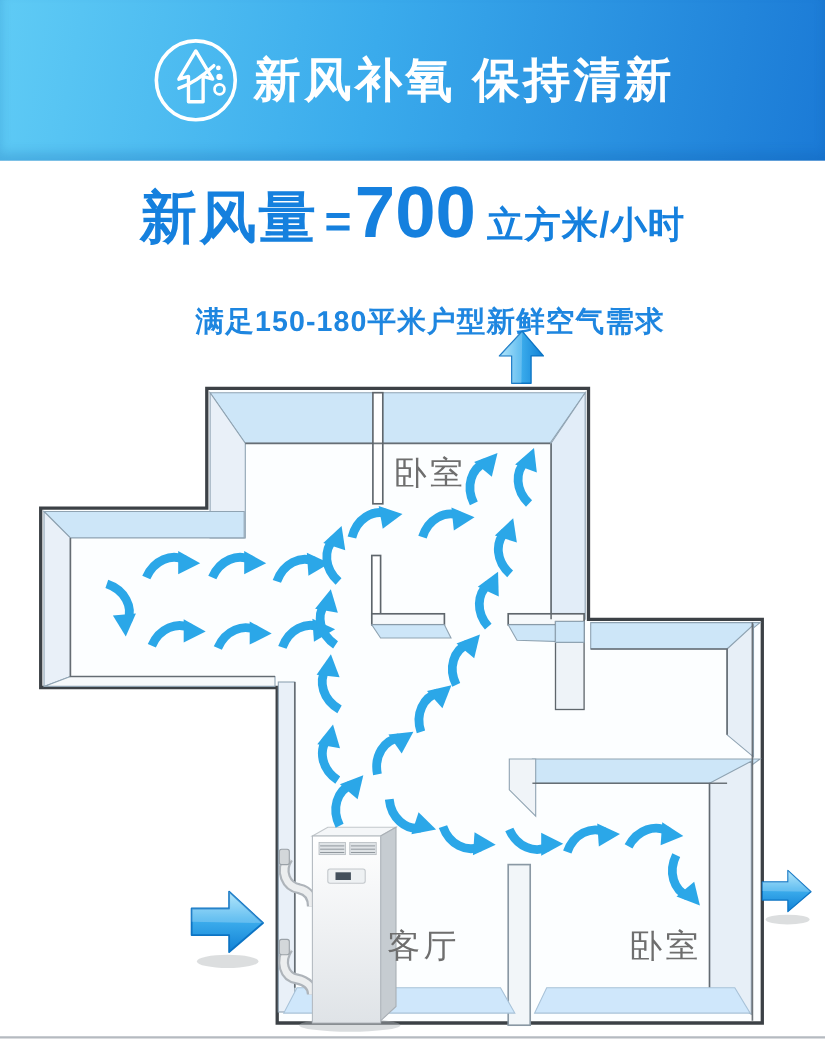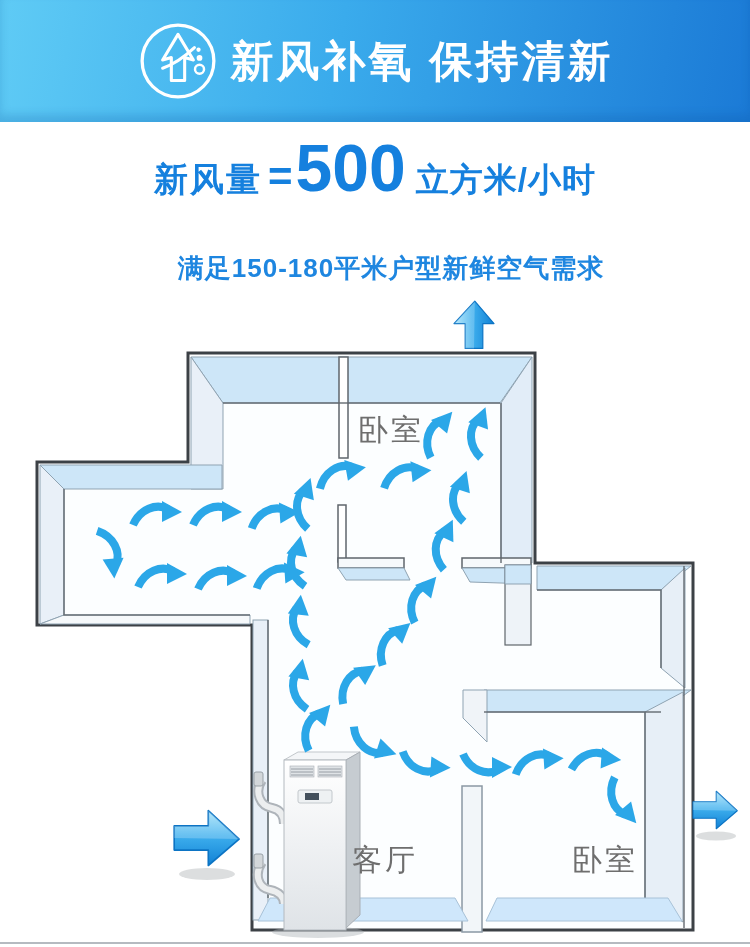--- a/index.html
+++ b/index.html
@@ -2,33 +2,33 @@
 <html><head>
 <meta charset="utf-8">
 <style>
   html,body{margin:0;padding:0;background:#ffffff;}
   .page{
     position:relative;width:750px;height:947px;overflow:hidden;background:#ffffff;
     font-family:"Liberation Sans","DejaVu Sans",sans-serif;
   }
   
   .banner{
-    position:relative;height:122px;display:flex;align-items:center;justify-content:center;gap:12px;
+    position:relative;height:146px;display:flex;align-items:center;justify-content:center;gap:12px;
     background:linear-gradient(100deg,#5fcbf5 0%,#3aabec 45%,#1b7ad6 100%);
     box-shadow:inset 0 -7px 10px rgba(10,80,160,.22);
   }
   .banner-title{
     color:#ffffff;font-size:43px;font-weight:700;letter-spacing:3px;line-height:1;
   }
   
   .headline{
     margin-top:13px;display:flex;justify-content:center;align-items:baseline;
     color:#1580de;line-height:1;white-space:nowrap;
   }
-  .hl-prefix{font-size:34px;font-weight:700;letter-spacing:2px;}
+  .hl-prefix{font-size:52px;font-weight:700;letter-spacing:2px;}
   .hl-eq{font-size:42px;font-weight:700;margin:0 3px 0 6px;}
   .hl-num{font-size:66px;font-weight:800;letter-spacing:0px;}
   .hl-unit{font-size:33px;font-weight:700;margin-left:10px;letter-spacing:1px;}
   
   .subtitle{
     margin-top:50px;text-align:center;color:#1e86e0;font-size:26px;font-weight:700;letter-spacing:1px;padding-left:32px;
   }
   
   .plan-svg{position:absolute;left:0;top:0;width:750px;height:947px;}
   .room-label{fill:#6e6e6e;font-size:30px;letter-spacing:3px;font-family:"Liberation Sans","DejaVu Sans",sans-serif;}
@@ -46,21 +46,21 @@
       <circle cx="60" cy="29" r="2.1" fill="#ffffff"></circle>
       <circle cx="61" cy="37" r="2.8" fill="#ffffff"></circle>
       <circle cx="61" cy="48" r="4.4" fill="none" stroke="#ffffff" stroke-width="2.4"></circle>
     </svg>
     <div class="banner-title">新风补氧 保持清新</div>
   </div>
 
   <div class="headline">
     <span class="hl-prefix">新风量</span>
     <span class="hl-eq">=</span>
-    <span class="hl-num">500</span>
+    <span class="hl-num">700</span>
     <span class="hl-unit">立方米/小时</span>
   </div>
 
   <div class="subtitle">满足150-180平米户型新鲜空气需求</div>
 
   <svg class="plan-svg" viewBox="0 0 750 947">
     <defs>
       <linearGradient id="bigGrad" x1="0" y1="-26" x2="0" y2="26" gradientUnits="userSpaceOnUse">
         <stop offset="0" stop-color="#a8e4fa"></stop>
         <stop offset="0.45" stop-color="#3fb0ee"></stop>

